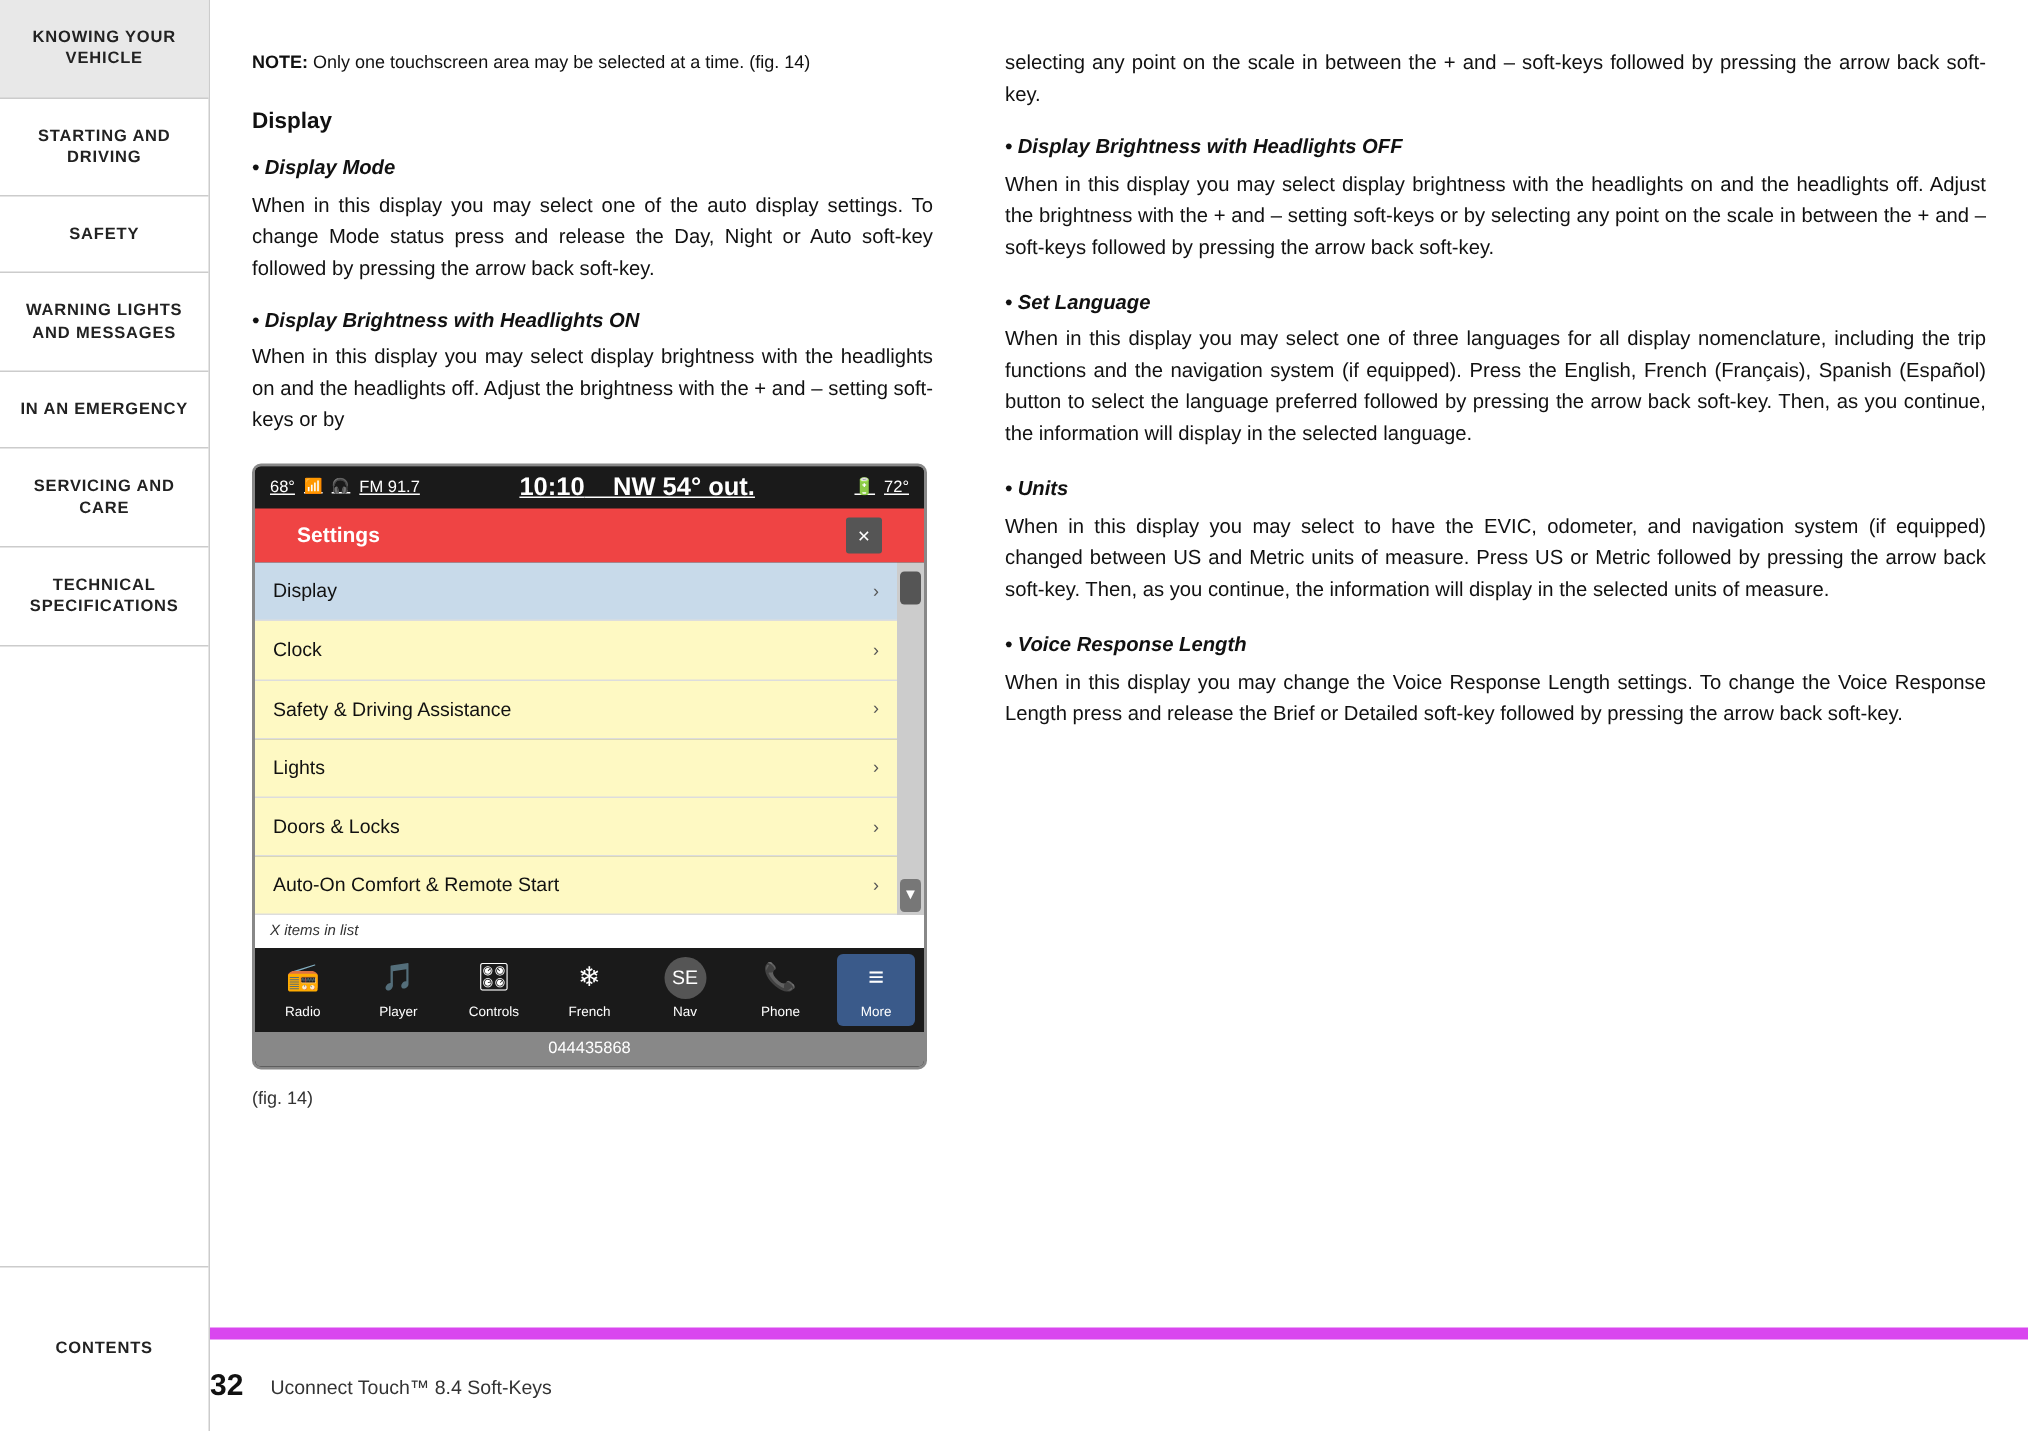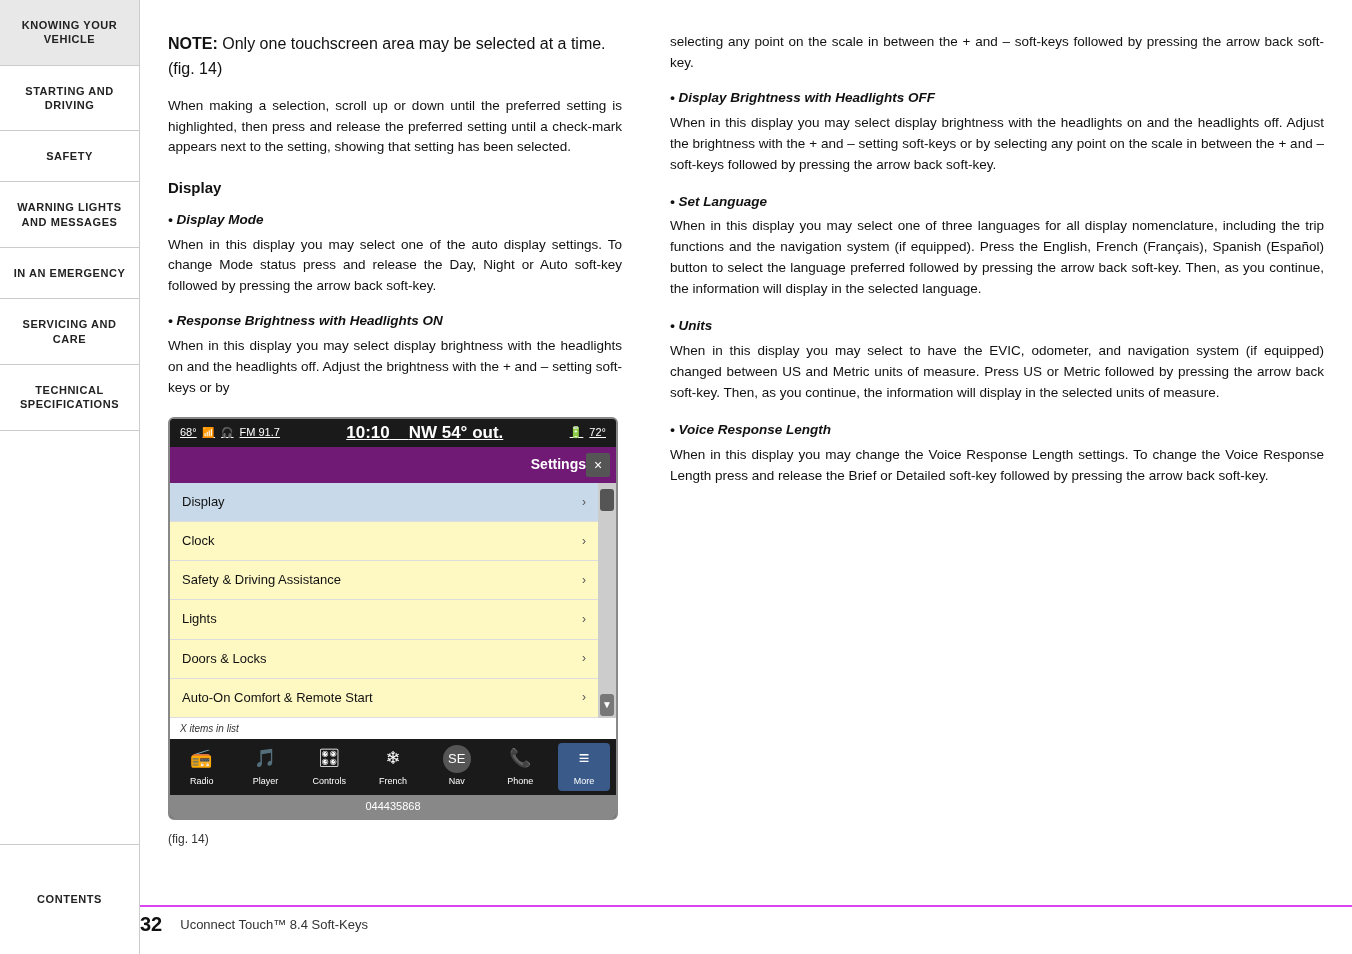--- a/index.html
+++ b/index.html
@@ -57,21 +57,21 @@
     .left-col {
       width: 510px;
       padding: 32px 28px 20px 28px;
       font-size: 13.5px;
       line-height: 1.55;
       color: #111;
     }
 
     .note-block {
       margin-bottom: 14px;
-      font-size: 16px;
+      font-size: 12px;
     }
     .note-block .note-label {
       font-weight: bold;
     }
 
     .display-heading {
       font-size: 15px;
       font-weight: bold;
       margin: 18px 0 10px 0;
     }
@@ -112,26 +112,26 @@
       padding: 4px 10px;
       font-size: 11px;
       height: 28px;
       text-decoration: underline;
     }
     .status-left { display: flex; align-items: center; gap: 6px; }
     .status-center { font-weight: bold; font-size: 17px; }
     .status-right { display: flex; align-items: center; gap: 6px; }
 
     .screen-header {
-      background: #701a75;
+      background: #ef4444;
       color: #fff;
       display: flex;
       align-items: center;
-      justify-content: flex-end;
-      padding: 6px 6px;
+      justify-content: space-between;
+      padding: 6px 28px;
       font-size: 14px;
       font-weight: bold;
       height: 36px;
     }
     .screen-header .close-btn {
       background: #555;
       border: none;
       color: #fff;
       width: 24px;
       height: 24px;
@@ -256,22 +256,22 @@
     }
 
     
     .page-footer {
       position: absolute;
       bottom: 18px;
       left: 140px;
       width: 1212px;
       display: flex;
       align-items: center;
-      border-top: 2px solid #d946ef;
-      padding-top: 6px;
+      border-top: 8px solid #d946ef;
+      padding-top: 20px;
     }
     .page-number {
       font-size: 20px;
       font-weight: bold;
       margin-right: 18px;
       color: #111;
     }
     .page-footer-title {
       font-size: 13px;
       color: #333;
@@ -309,28 +309,27 @@
 
 <div class="main-content">
 
   <div class="left-col">
 
     <div class="note-block">
       <span class="note-label">NOTE:</span>
       <span>  Only one touchscreen area may be selected at a time. (fig.  14)</span>
     </div>
 
-    <p class="section-body">When making a selection, scroll up or down until the preferred setting is highlighted, then press and release the preferred setting until a check-mark appears next to the setting, showing that setting has been selected.</p>
 
     <div class="display-heading">Display</div>
 
     <div class="section-title">Display Mode</div>
     <p class="section-body">When in this display you may select one of the auto display settings. To change Mode status press and release the Day, Night or Auto soft-key followed by pressing the arrow back soft-key.</p>
 
-    <div class="section-title">Response Brightness with Headlights ON</div>
+    <div class="section-title">Display Brightness with Headlights ON</div>
     <p class="section-body">When in this display you may select display brightness with the headlights on and the headlights off. Adjust the brightness with the + and – setting soft-keys or by</p>
 
     <div class="screen-mockup">
 
       <div class="screen-status-bar">
         <div class="status-left">
           <span>68°</span>
           <span style="font-size:10px;">📶</span>
           <span style="font-size:10px;">🎧</span>
           <span>FM 91.7</span>

